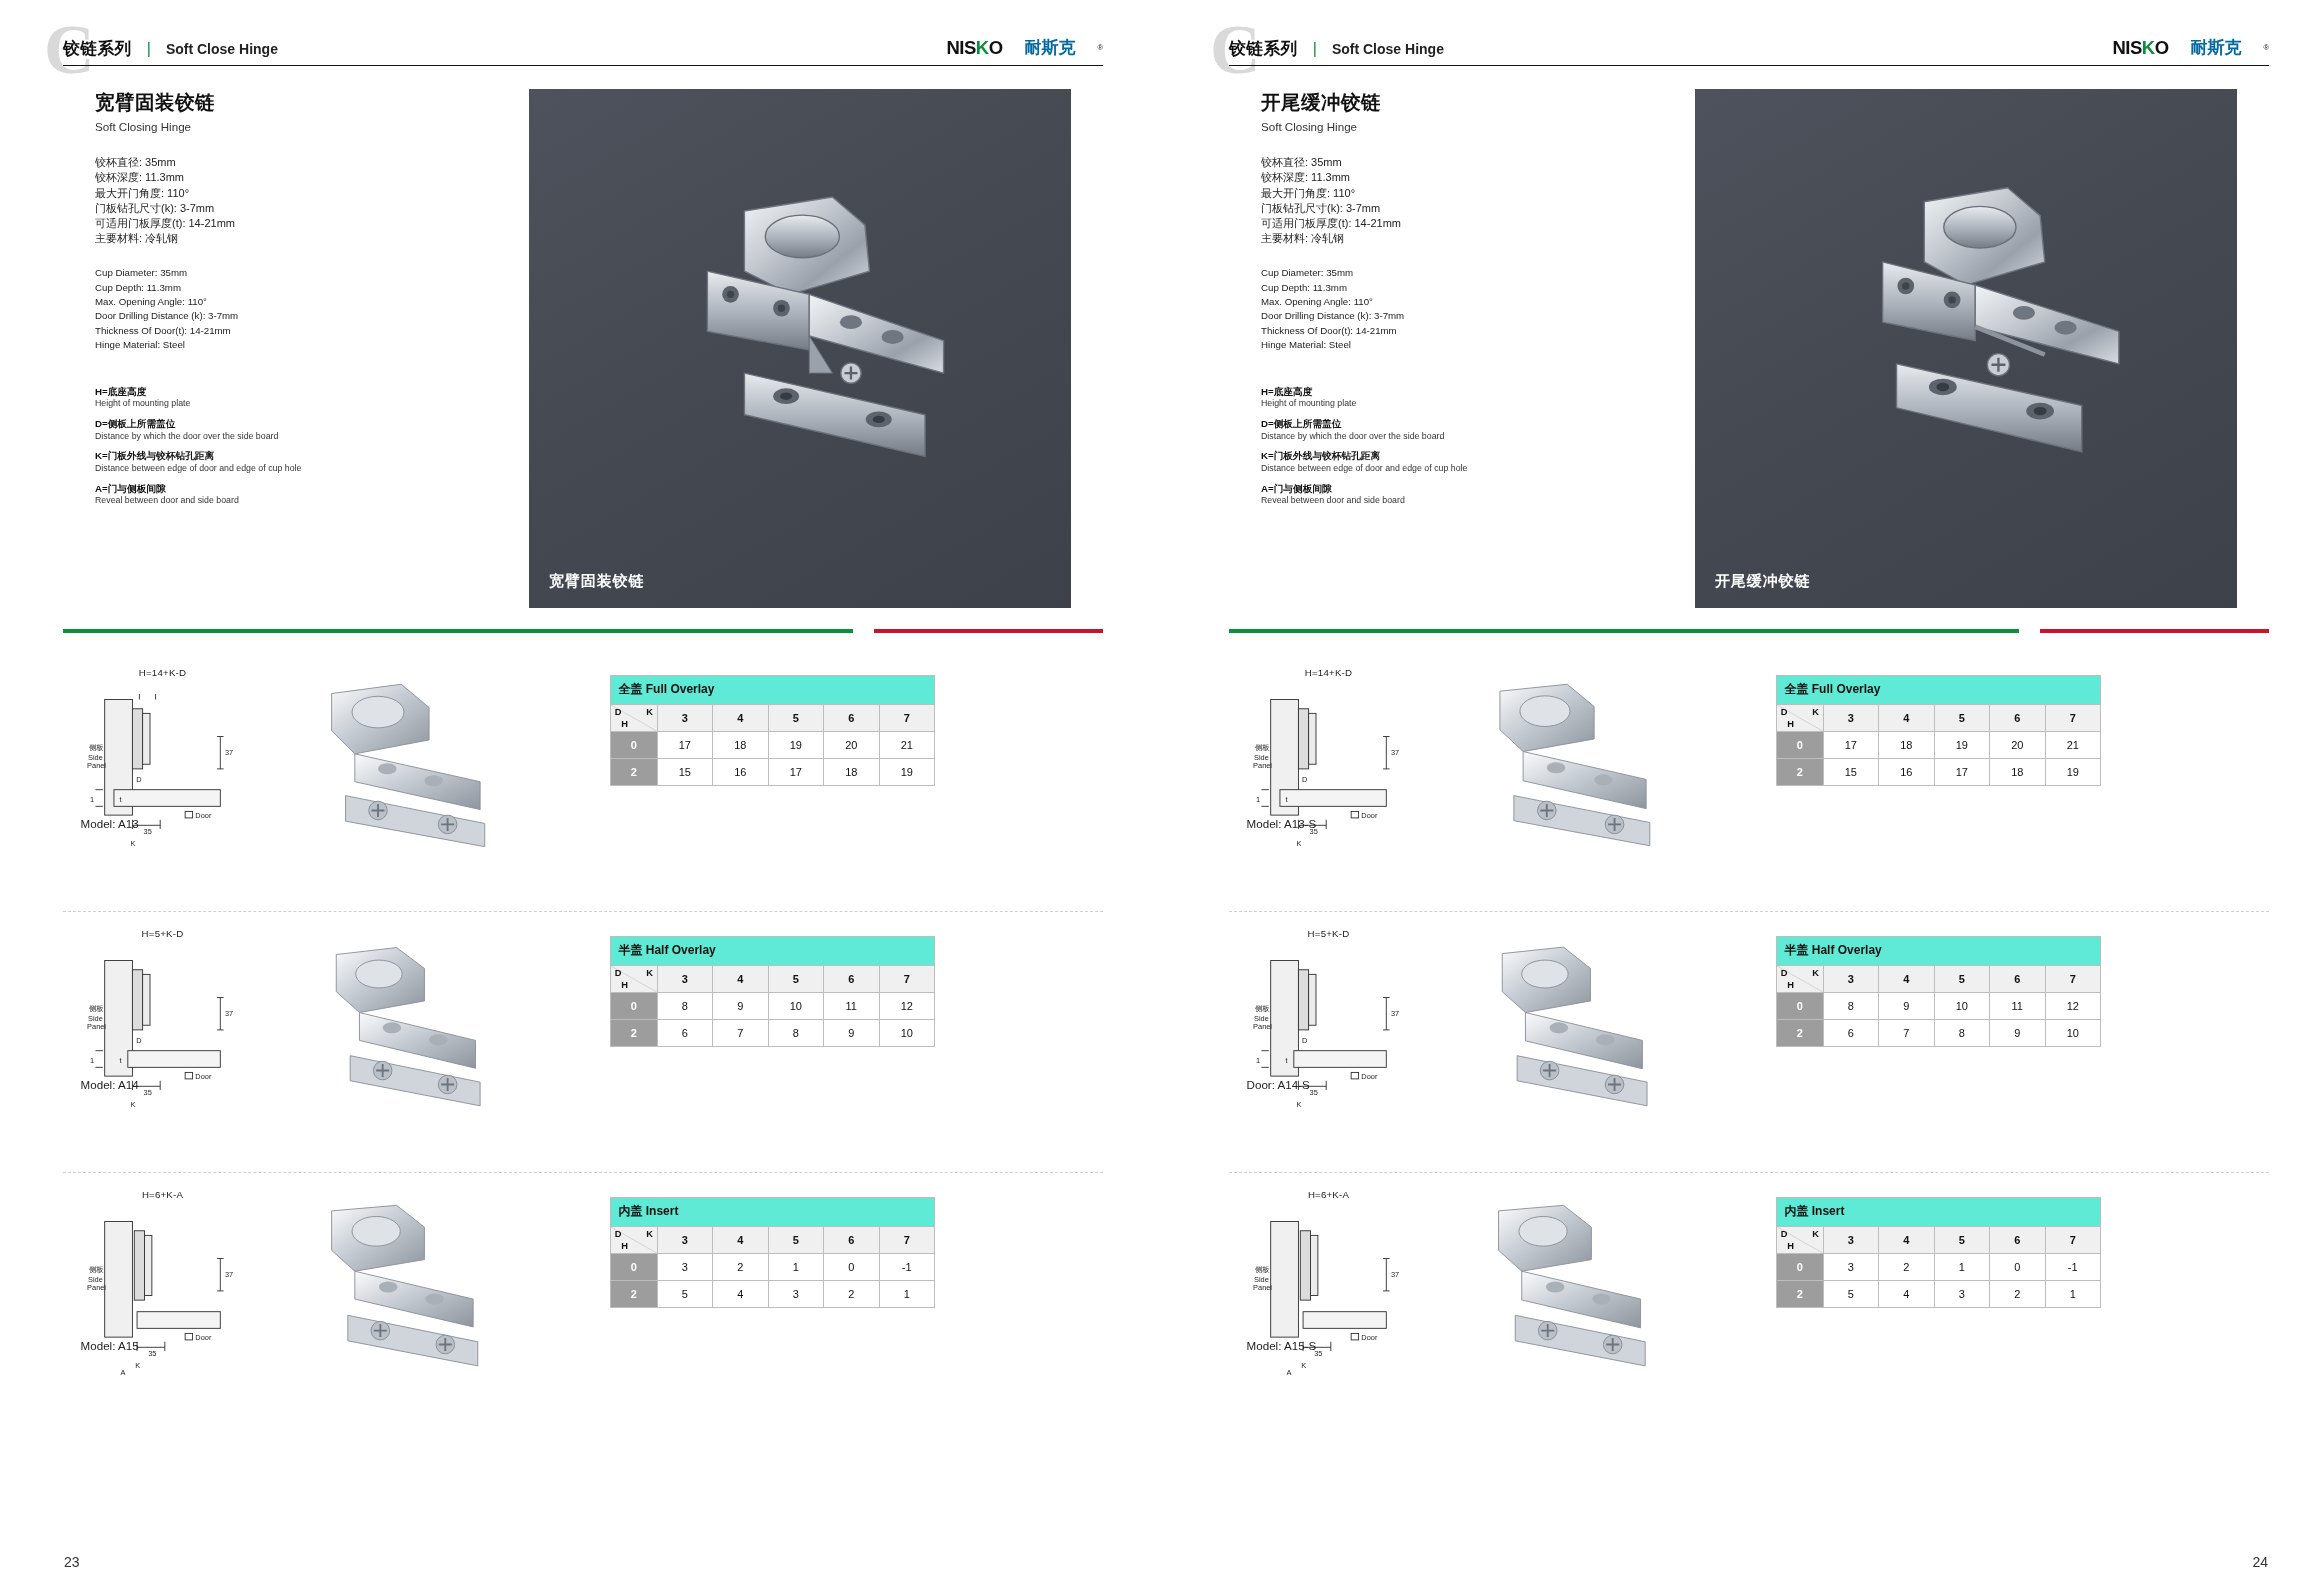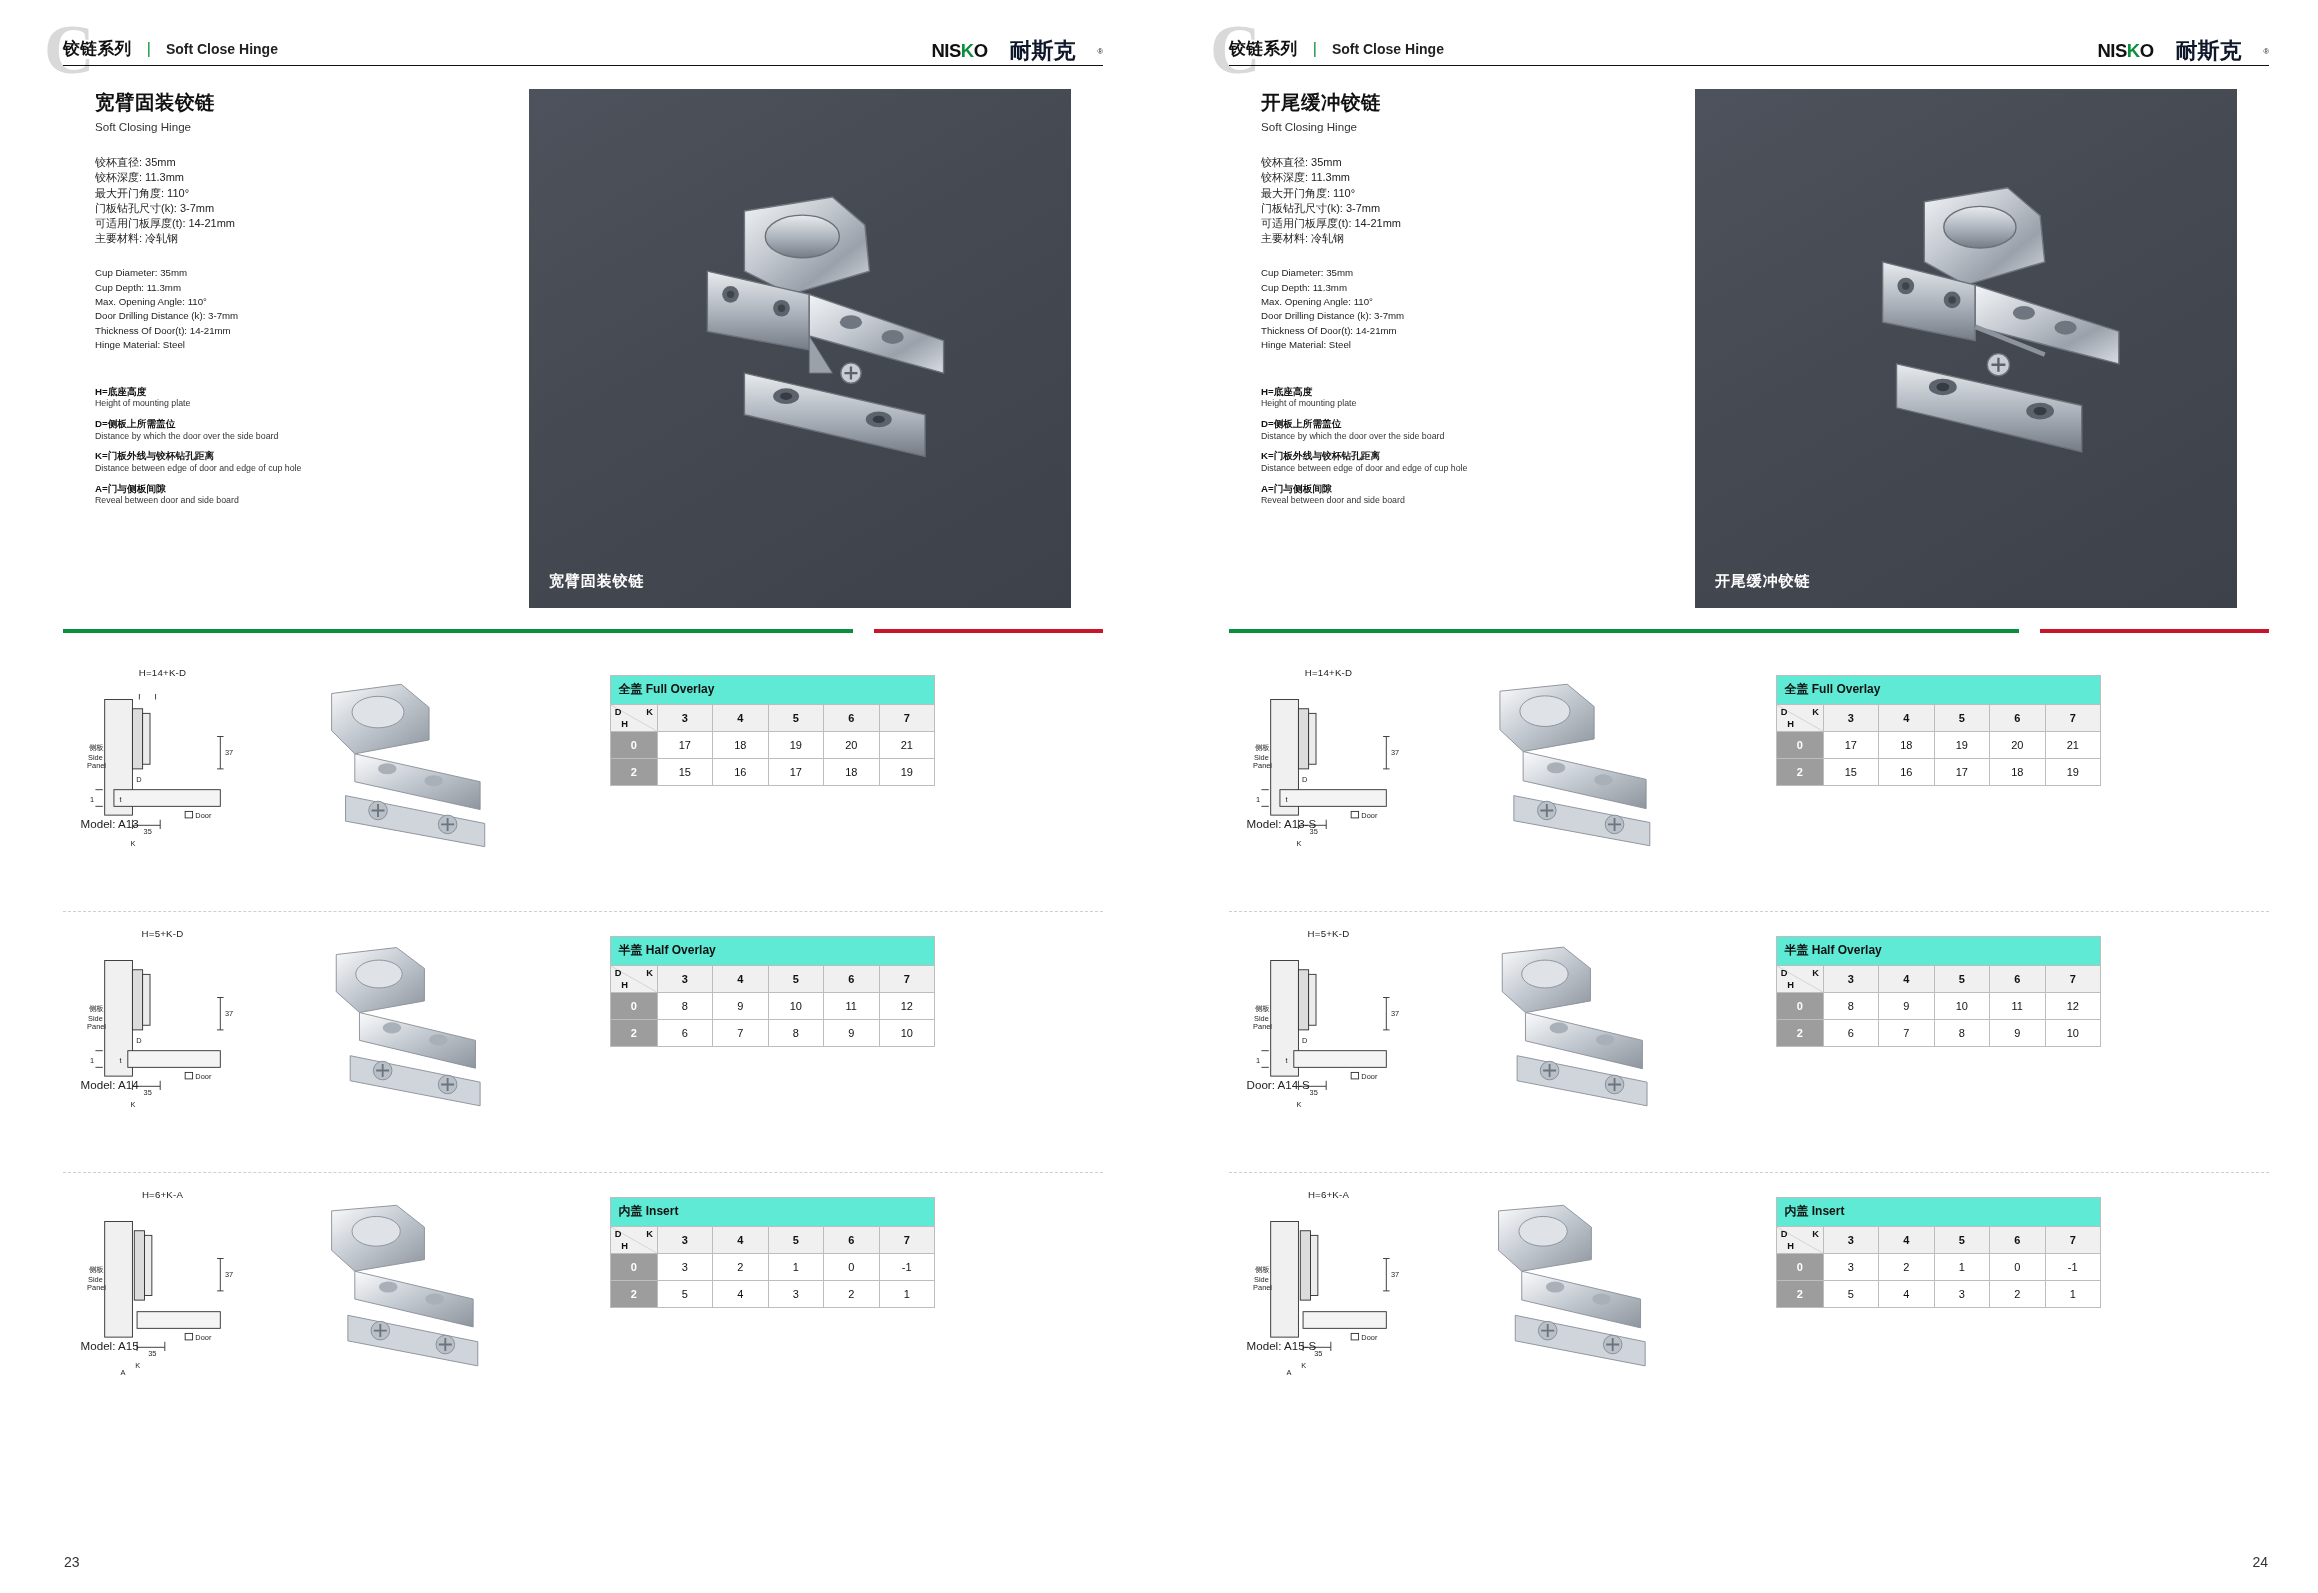--- a/index.html
+++ b/index.html
@@ -23,21 +23,21 @@
     font-family:"Liberation Serif",serif;
   }
   .hdr .titlewrap{position:absolute;left:63px;top:37px;display:flex;align-items:baseline;gap:15px;}
   .hdr .cn{font-size:16.7px;font-weight:700;color:#111;letter-spacing:0.5px;}
   .hdr .bar{color:#0a8f3c;font-size:16px;}
   .hdr .en{font-size:14px;color:#222;font-weight:600;}
   .hdr .rule{position:absolute;left:63px;right:63px;top:65px;height:1.4px;background:#111;}
   .hdr .brand{position:absolute;right:63px;top:36px;display:flex;align-items:center;gap:22px;text-align:center;}
   .brand .mark{font-size:18.5px;font-weight:800;letter-spacing:-0.5px;color:#111;}
   .brand .mark .g{color:#0a8f3c;}
-  .brand .cnb{font-size:22px;font-weight:800;color:#0f172a;}
+  .brand .cnb{font-size:17px;font-weight:800;color:#0369a1;}
   .brand .reg{font-size:7.4px;vertical-align:super;color:#111;}
 
   
   .top{position:relative;display:flex;padding:0 95px;margin-top:8.3px;}
   .infoCol{width:427px;}
   .prodTitleCn{font-size:19.5px;font-weight:700;color:#111;letter-spacing:0.5px;}
   .prodTitleEn{font-size:11.6px;color:#333;margin-top:3.7px;}
   .specCn{margin-top:22px;font-size:11px;line-height:15.3px;color:#222;}
   .specEn{margin-top:19.5px;font-size:9.7px;line-height:14.4px;color:#222;}
   .legend{margin-top:33px;}

